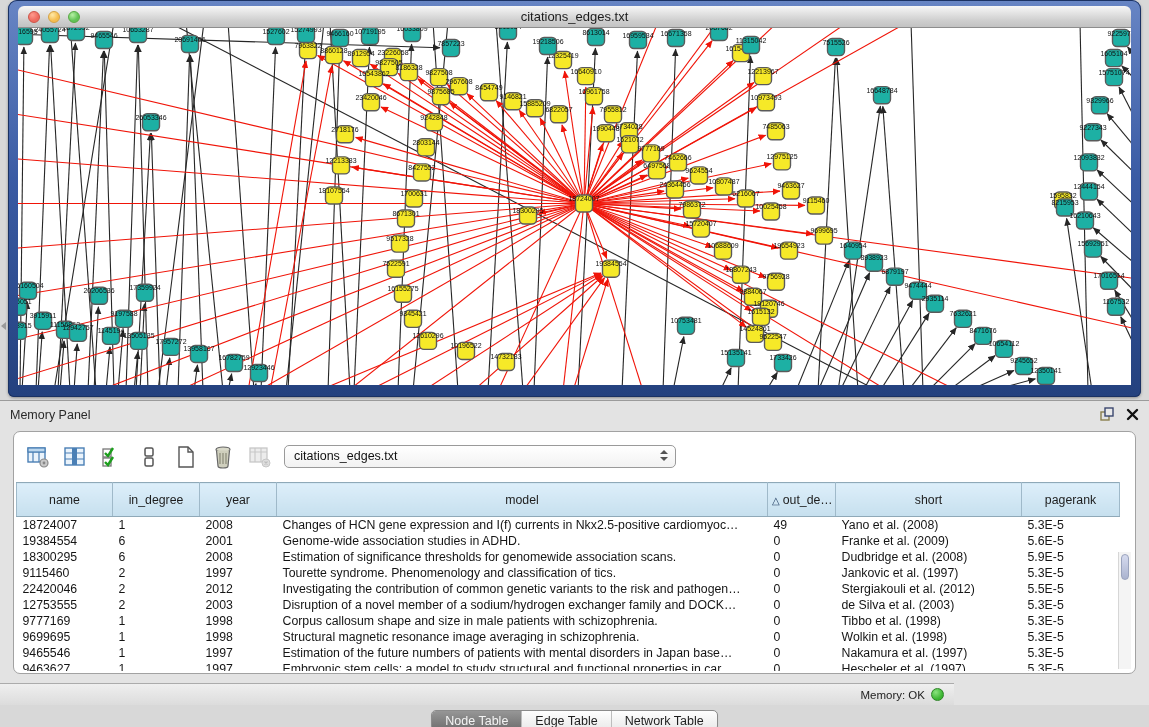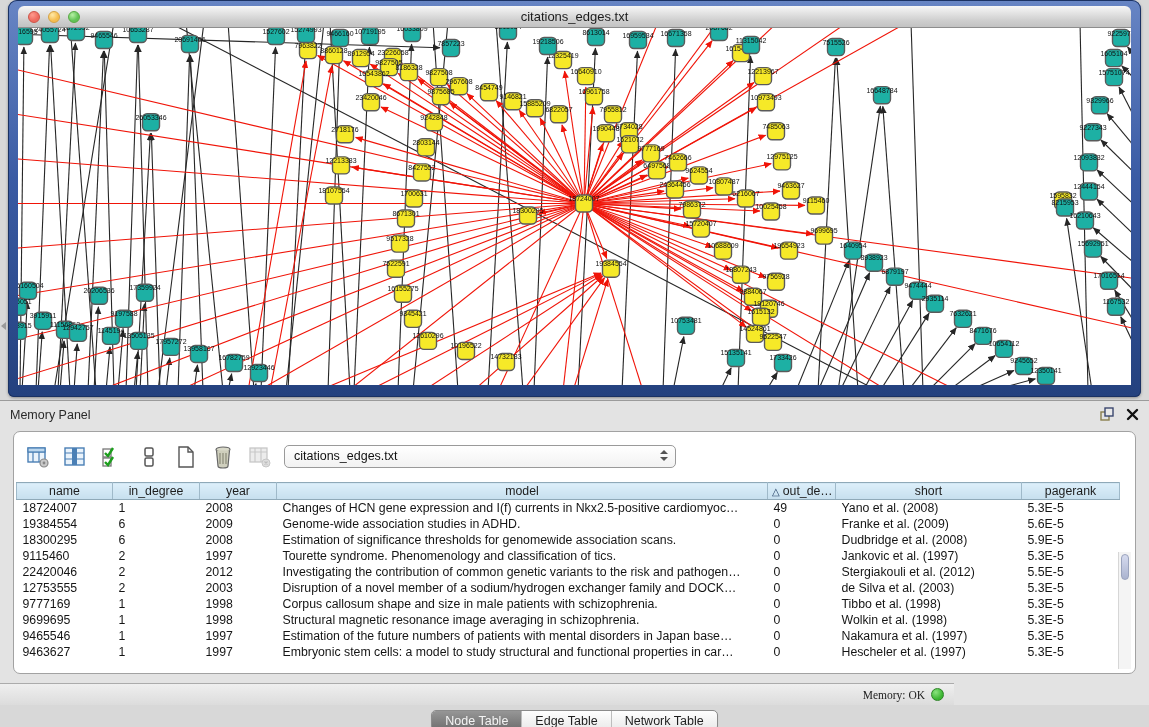--- a/index.html
+++ b/index.html
@@ -57,21 +57,21 @@
   .combo .arrows { position:absolute; right:7px; top:4px; }
   .combo .arrows div { width:0; height:0; border-left:4px solid transparent; border-right:4px solid transparent; }
   .combo .arrows .up   { border-bottom:4px solid #555; margin-bottom:3px; }
   .combo .arrows .down { border-top:4px solid #555; }
   
   .grid { position:absolute; left:2px; right:2px; top:50px; bottom:2px; overflow:hidden; }
   table.data { border-collapse:collapse; table-layout:fixed; width:1103px; font-size:12.3px; }
   table.data th {
     background:linear-gradient(#ddeffa,#c6dfee);
     border-top:1px solid #8fa9b8; border-bottom:1px solid #8fa9b8; border-right:1px solid #9fb9c9;
-    font-weight:normal; height:17px; text-align:center; color:#1d1d1d; padding:0 4px;
+    font-weight:normal; height:34px; text-align:center; color:#1d1d1d; padding:0 4px;
     white-space:nowrap; overflow:hidden;
   }
   table.data th:first-child { border-left:1px solid #9fb9c9; }
   table.data td {
     height:16px; padding:0 0 0 6px; white-space:nowrap; overflow:hidden; color:#151515;
   }
   .sort-tri { color:#1d3a5f; font-size:10px; margin-right:3px; }
   col.c0{width:96px} col.c1{width:87px} col.c2{width:77px} col.c3{width:491px}
   col.c4{width:68px} col.c5{width:186px} col.c6{width:98px}
   .vscroll { position:absolute; right:2px; top:70px; bottom:2px; width:13px;
@@ -81,21 +81,21 @@
   
   .tabs-row { position:absolute; left:0; right:0; top:278px; display:flex; justify-content:center; }
   .seg { display:flex; border:1px solid #8b8b8b; border-radius:5px; overflow:hidden; height:21px;
     background:linear-gradient(#fefefe,#e9e9e9); box-shadow:0 1px 1px rgba(0,0,0,.15); }
   .seg .tab { padding:0 13px; line-height:20px; font-size:12.5px; color:#1e1e1e; border-left:1px solid #bdbdbd; }
   .seg .tab:first-child { border-left:none; }
   .seg .tab.active { background:linear-gradient(#969696,#6e6e6e); color:#f4f4f4; border-left:none; }
   
   .statusbar { position:absolute; left:0; bottom:0; width:954px; height:22px;
     border-top:1px solid #ababab; background:linear-gradient(#efefef,#dcdcdc);
-    display:flex; justify-content:flex-end; align-items:center; padding-right:10px; gap:6px;font-family:Liberation Serif, serif; }
+    display:flex; justify-content:flex-end; align-items:center; padding-right:10px; gap:6px; }
   .statusbar .mem { font-size:11.5px; color:#222; }
   .mem-dot { width:13px; height:13px; border-radius:50%;
     background:radial-gradient(circle at 35% 30%,#8ae37e,#3cb532 65%); border:1px solid #2c8426; }
 </style>
 </head>
 <body>
 
 <div id="net-window">
   <div class="titlebar">
     <div class="lights">
@@ -920,21 +920,21 @@
               <td>1</td>
               <td>2008</td>
               <td>Changes of HCN gene expression and I(f) currents in Nkx2.5-positive cardiomyoc…</td>
               <td>49</td>
               <td>Yano et al. (2008)</td>
               <td>5.3E-5</td>
             </tr>
             <tr>
               <td>19384554</td>
               <td>6</td>
-              <td>2009</td>
+              <td>2001</td>
               <td>Genome-wide association studies in ADHD.</td>
               <td>0</td>
               <td>Franke et al. (2009)</td>
               <td>5.6E-5</td>
             </tr>
             <tr>
               <td>18300295</td>
               <td>6</td>
               <td>2008</td>
               <td>Estimation of significance thresholds for genomewide association scans.</td>

